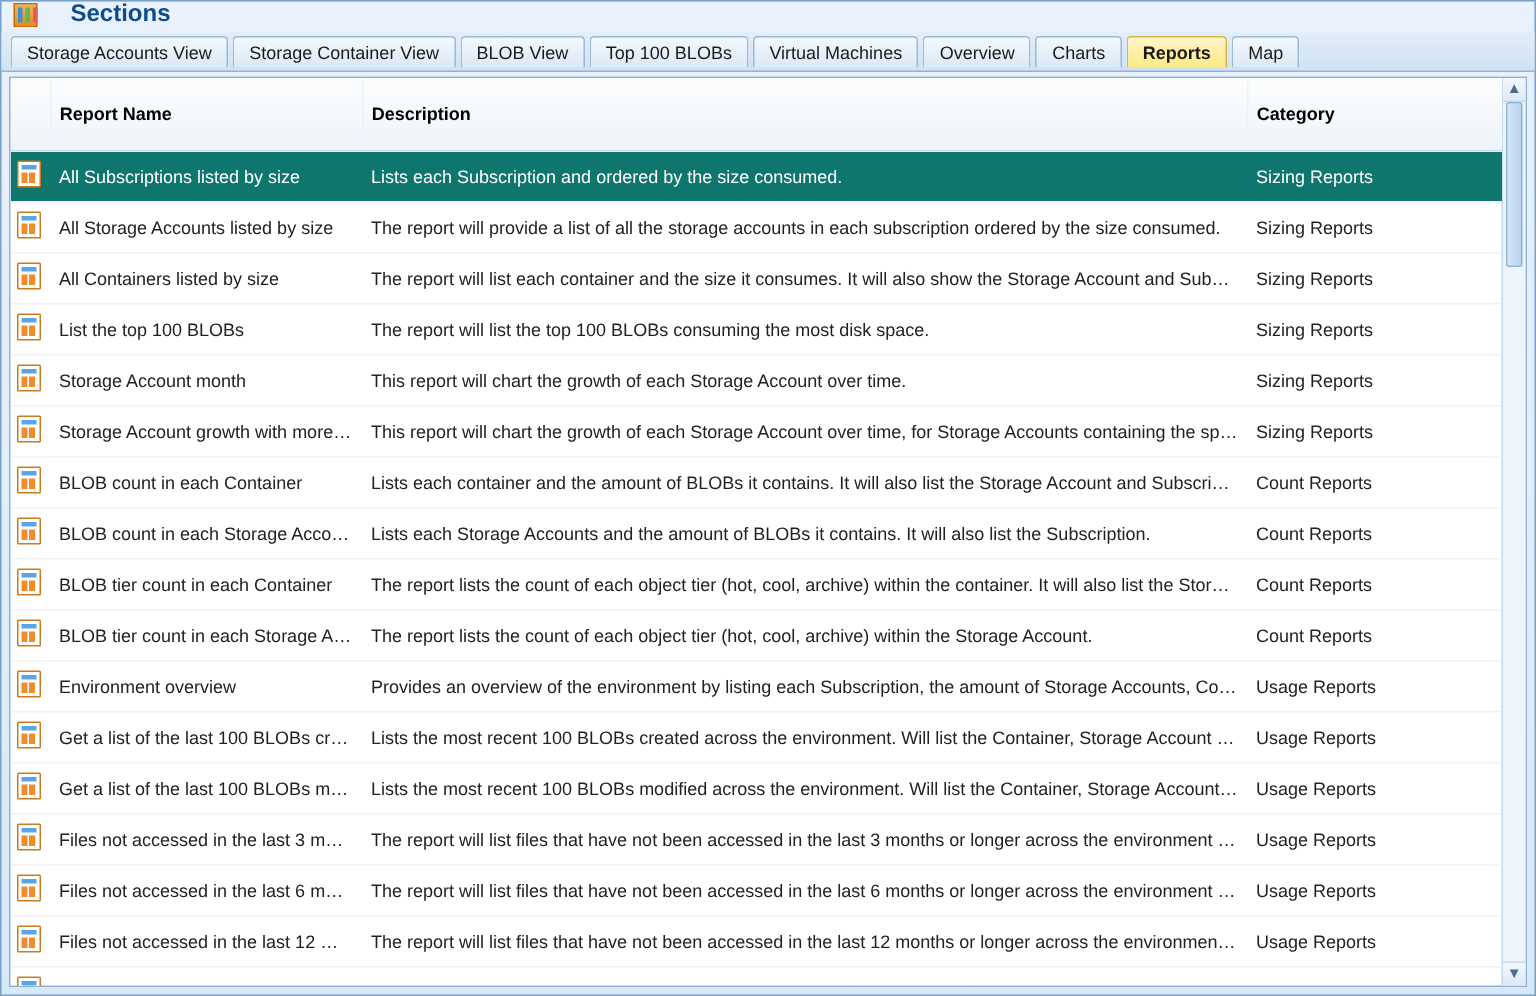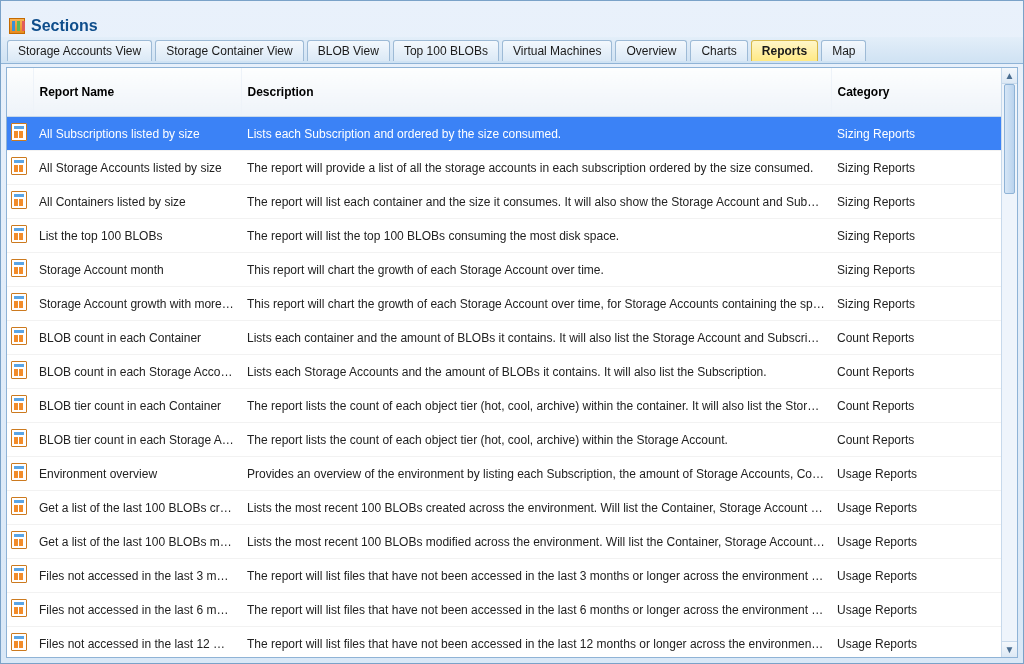--- a/index.html
+++ b/index.html
@@ -1,36 +1,36 @@
 <!DOCTYPE html>
 <html><head>
 <meta charset="utf-8">
 <style>
   * { box-sizing: border-box; margin: 0; padding: 0; font-family: "Segoe UI", Tahoma, Arial, sans-serif; }
   body { background: #cfe0f0; width: 1024px; height: 664px; overflow: hidden; }
   .window { border: 1px solid #7aa2c8; background: linear-gradient(#e9f1fb,#d9e8f7); height: 100%; display: flex; flex-direction: column; }
-  .titlebar { display: flex; align-items: center; gap: 6px; padding: 16px 8px 2px 8px; text-align: right; }
+  .titlebar { display: flex; align-items: center; gap: 22px; padding: 0 8px 2px 8px; text-align: right; }
   .title-icon { width: 16px; height: 16px; display: inline-block; background: linear-gradient(#f7b255,#e88b1e); border: 1px solid #c46a00; position: relative; }
   .title-icon::before { content: ""; position: absolute; left: 2px; top: 2px; width: 3px; height: 10px; background: #3d8fd6; }
   .title-icon::after { content: ""; position: absolute; left: 7px; top: 2px; width: 3px; height: 10px; background: #5bb85b; box-shadow: 5px 0 0 #e05b5b; }
   .title-text { font-size: 16px; font-weight: bold; color: #0e4d8b; }
   .tabs { display: flex; gap: 3px; padding: 3px 6px 2px 6px; align-items: flex-end; border-bottom: 1px solid #8fb3d6; background: linear-gradient(#e3eef9,#cfe2f3); }
   .tab { background: linear-gradient(#f3f8fd,#dbe9f6); border: 1px solid #9dbad6; border-bottom: none; border-radius: 3px 3px 0 0; padding: 3px 10px 3px 10px; font-size: 12px; color: #1a1a1a; cursor: pointer; white-space: nowrap; }
   .tab.active { background: linear-gradient(#fff6c9,#ffe985); border-color: #d6b84a; font-weight: 600; }
   .grid-wrap { flex: 1; margin: 3px 5px 5px 5px; background: #fff; border: 1px solid #8fb3d6; position: relative; overflow: hidden; }
   .grid-scroll { position: absolute; inset: 0 16px 0 0; overflow-y: auto; }
   .scrollbar-track { position: absolute; top: 0; right: 0; width: 16px; bottom: 0; background: #eef4fb; border-left: 1px solid #c7d9eb; }
   .scrollbar-arrow { height: 16px; background: linear-gradient(#f4f8fc,#dde9f5); border-bottom: 1px solid #c7d9eb; display:flex;align-items:center;justify-content:center;font-size:10px;color:#4a6d90;}
   .scrollbar-arrow.down { border-bottom:none; border-top:1px solid #c7d9eb; position:absolute; bottom:0; left:0; right:0;}
   .scrollbar-thumb { position:absolute; top:16px; left:2px; right:2px; height:110px; background: linear-gradient(to right,#d6e6f6,#b9d3ee); border:1px solid #8fb3d6; border-radius:2px;}
   table { border-collapse: collapse; width: 100%; table-layout: fixed; }
   thead th { background: linear-gradient(#fdfefe,#eef3f9); border-bottom: 1px solid #c7d9eb; font-size: 12px; font-weight: bold; text-align: left; padding: 17px 6px; color: #000; }
   thead th + th { border-left: 1px solid #eef3f9; }
   tbody tr { height: 34px; border-bottom: 1px solid #f2f2f2; }
-  tbody tr.selected { background: #3b82f6; }
+  tbody tr.selected { background: #0f766e; }
   tbody tr.selected td { color: #fff; }
   td { font-size: 12px; color: #222; padding: 0 6px; white-space: nowrap; overflow: hidden; text-overflow: ellipsis; vertical-align: middle; }
   td.iconcell { width: 24px; padding: 0 2px 0 4px; }
   .row-icon { width: 16px; height: 18px; display:inline-block; background:#fff; border:1px solid #cc7a1f; border-radius:1px; position:relative; }
   .row-icon::before { content:""; position:absolute; left:2px; top:2px; right:2px; height:3px; background:#5aa5e6; }
   .row-icon::after { content:""; position:absolute; left:2px; top:7px; width:4px; height:7px; background:linear-gradient(#f28c2a,#f28c2a); box-shadow: 5px 0 0 #f28c2a; }
   col.col-icon{ width:26px;} col.col-name{ width:208px;} col.col-desc{ width:auto;} col.col-cat{ width:170px;}
 </style>
 </head>
 <body>

